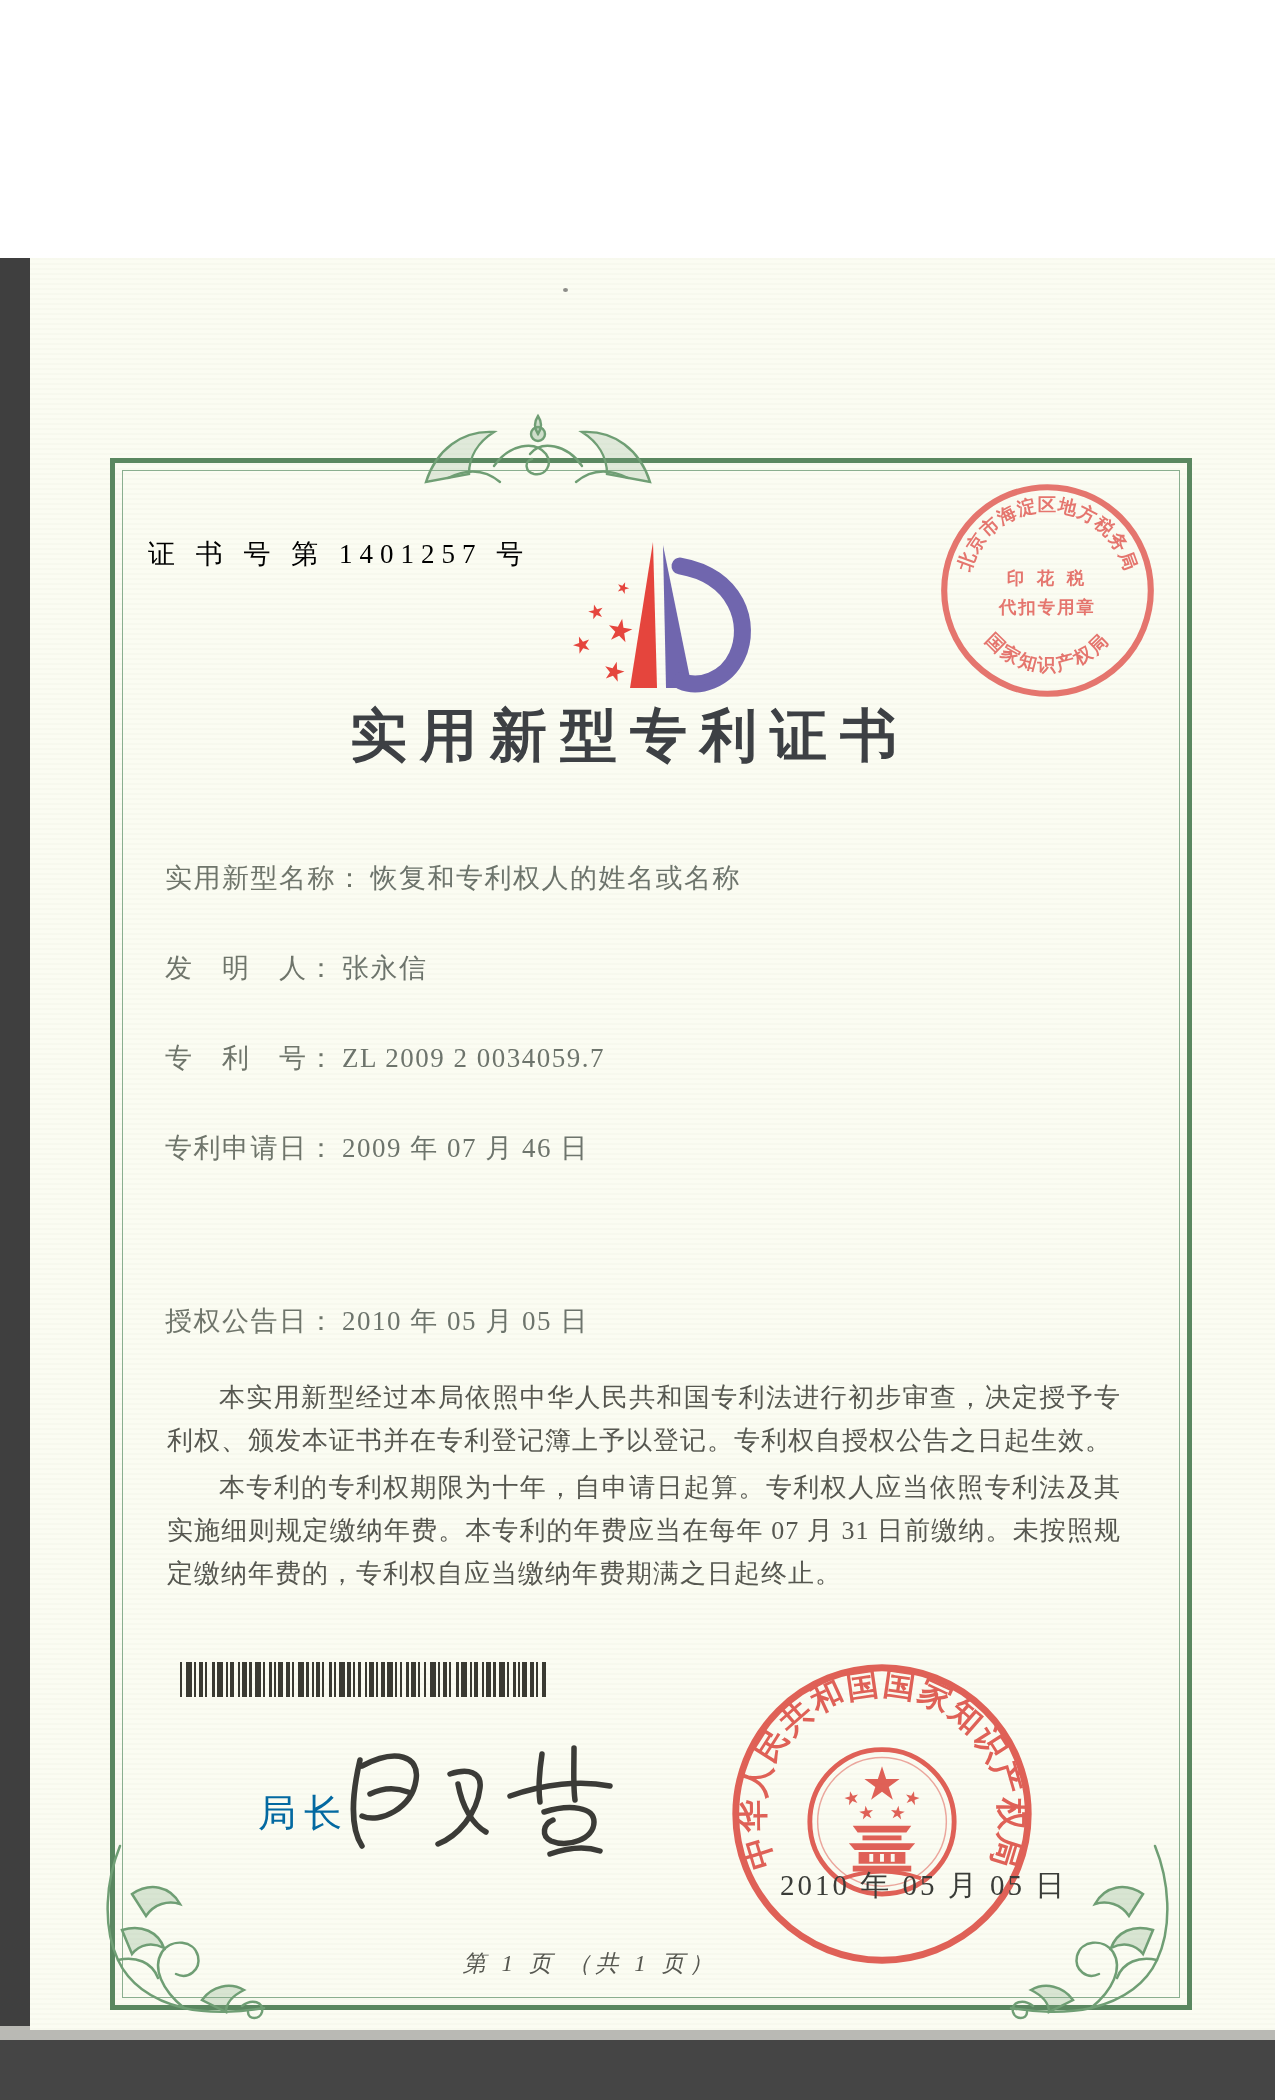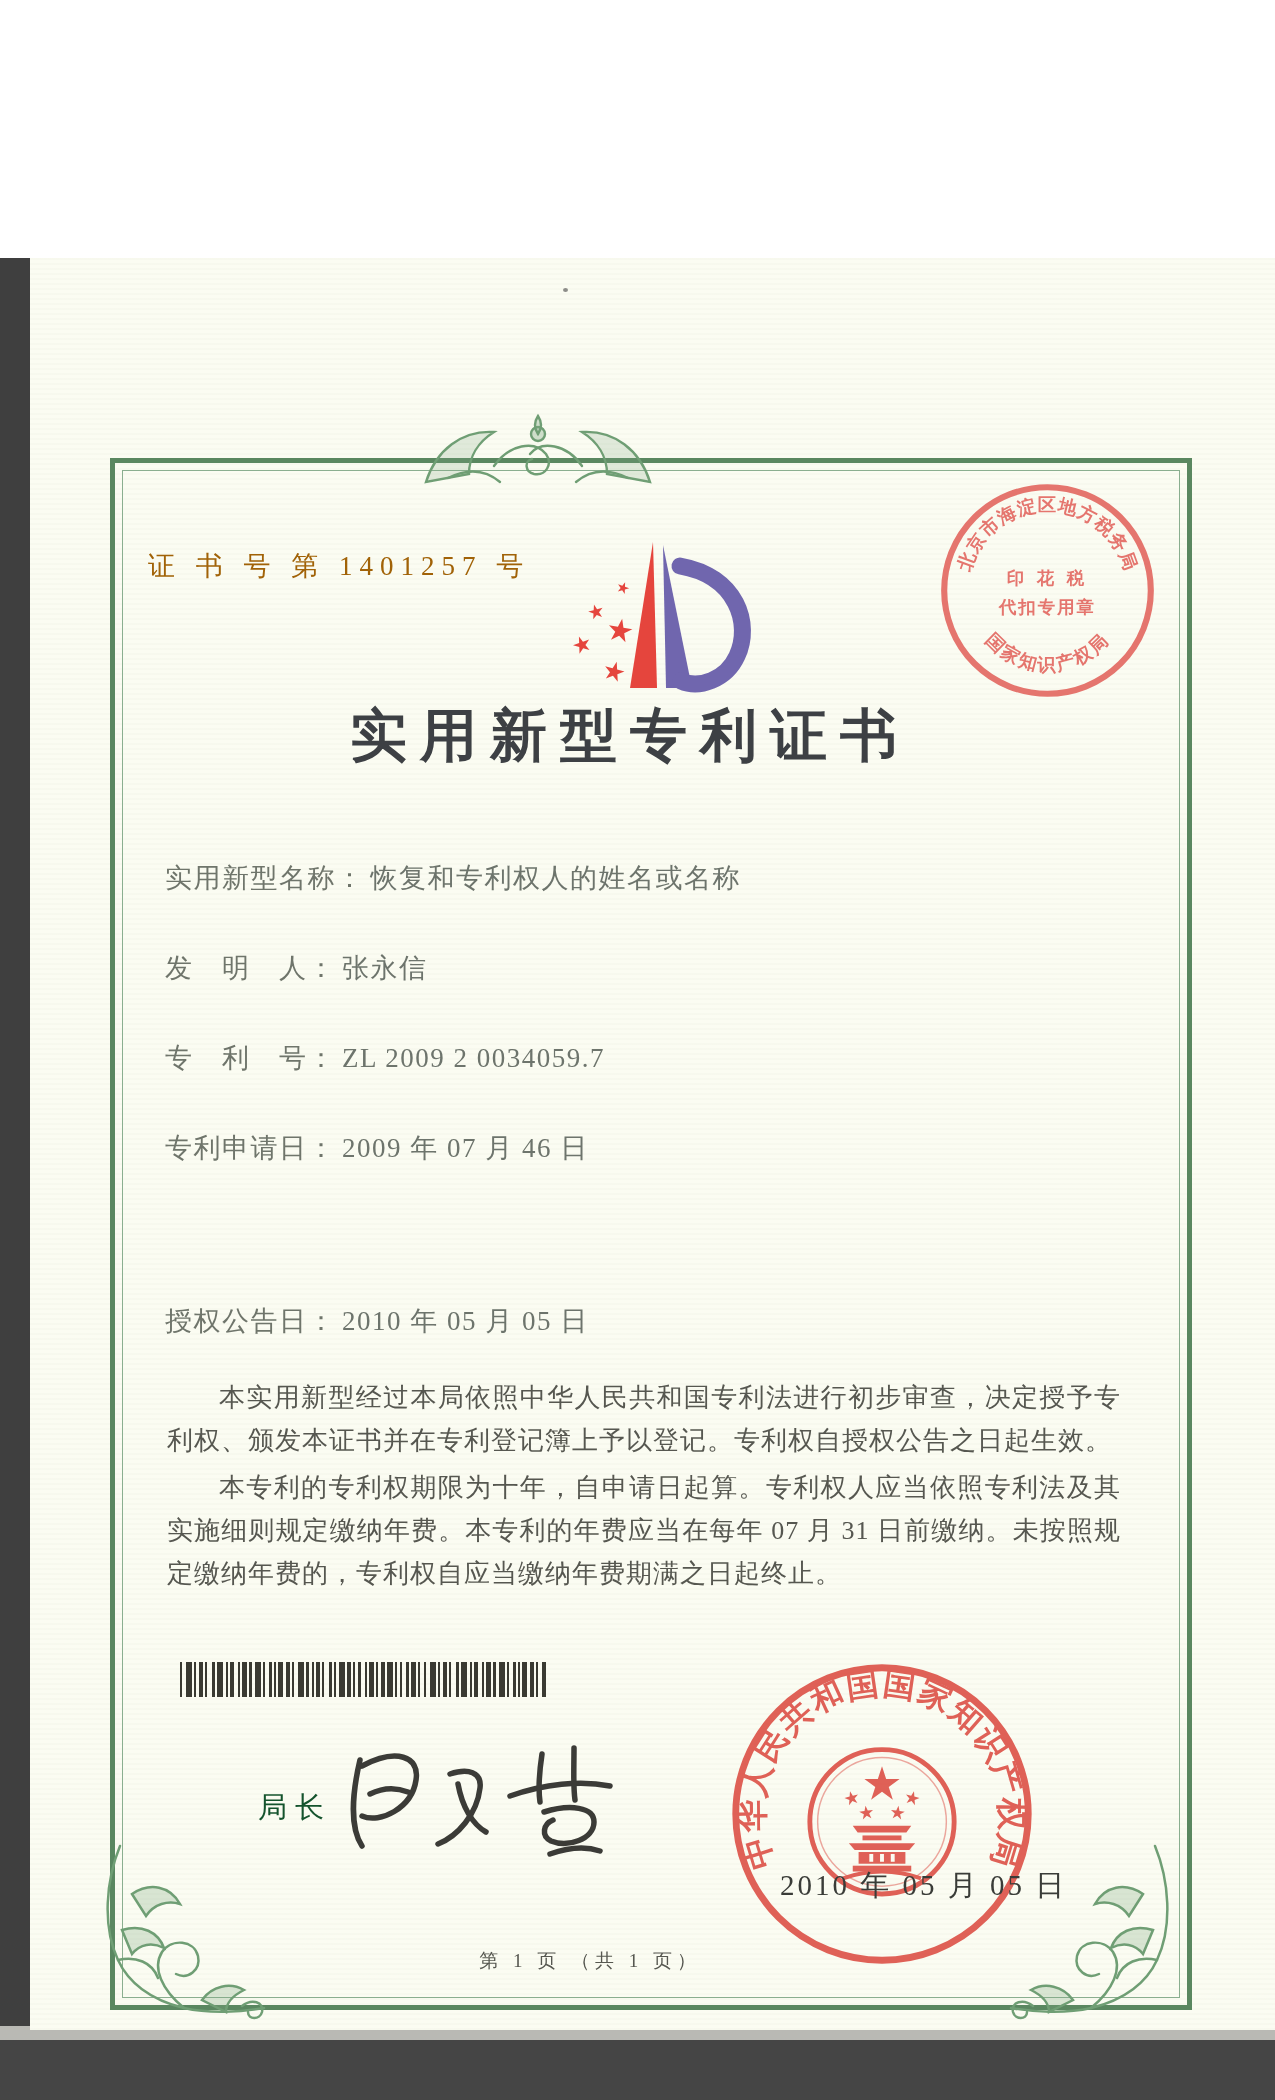--- a/index.html
+++ b/index.html
@@ -11,34 +11,34 @@
   .edge-bottom-mid{position:absolute;left:0;top:2026px;width:1275px;height:14px;background:#b9b9b4;}
   .edge-bottom{position:absolute;left:0;top:2040px;width:1275px;height:60px;background:#454545;}
   
   .paper{position:absolute;left:30px;top:258px;width:1245px;height:1772px;background:#fbfcf2;}
   .paper-texture{position:absolute;inset:0;background:repeating-linear-gradient(0deg,rgba(90,110,70,.025) 0 2px,rgba(255,255,255,0) 2px 5px);}
   
   .frame-outer{position:absolute;left:110px;top:458px;width:1082px;height:1552px;border:5px solid #5a8760;box-sizing:border-box;}
   .frame-inner{position:absolute;left:122px;top:470px;width:1058px;height:1528px;border:1px solid #8aae8f;box-sizing:border-box;}
   .ornament{position:absolute;}
   
-  .cert-no{position:absolute;left:148px;top:548px;font-size:27px;letter-spacing:7px;color:#a16207;}
+  .cert-no{position:absolute;left:148px;top:536px;font-size:27px;letter-spacing:7px;color:#000000;}
   .doc-title{position:absolute;left:110px;top:698px;width:1040px;text-align:center;font-size:57px;font-weight:600;letter-spacing:13px;color:#3d4044;}
   .field{position:absolute;left:165px;font-size:27px;color:#6f756b;letter-spacing:1.5px;white-space:nowrap;}
   .field .value{margin-left:6px;color:#6d746c;}
   .f0{top:860px}.f1{top:950px}.f2{top:1040px}.f3{top:1130px}.f4{top:1216px}.f5{top:1303px}
   .body-text{position:absolute;left:163px;top:1372px;width:962px;font-size:26px;line-height:43px;color:#565750;text-align:justify;letter-spacing:1px;}
   .body-text p{margin:4px;text-indent:2em;}
   .barcode{position:absolute;left:180px;top:1662px;}
-  .signer-label{position:absolute;left:258px;top:1788px;font-size:29px;letter-spacing:8px;color:#14532d;}
+  .signer-label{position:absolute;left:258px;top:1788px;font-size:38px;letter-spacing:8px;color:#0369a1;}
   .signature{position:absolute;left:332px;top:1732px;}
   .seal-office{position:absolute;left:726px;top:1658px;opacity:.92;}
   .stamp-tax{position:absolute;left:935px;top:478px;opacity:.88;}
   .issue-date{position:absolute;left:780px;top:1866px;font-size:29px;letter-spacing:3px;color:#3a3c38;z-index:5;}
-  .footer{position:absolute;left:100px;top:1948px;width:980px;text-align:center;font-size:19px;letter-spacing:5px;color:#565750;}
+  .footer{position:absolute;left:100px;top:1948px;width:980px;text-align:center;font-size:23px;letter-spacing:5px;color:#565750;font-style:italic;}
   .dot-artifact{position:absolute;left:563px;top:288px;width:5px;height:4px;background:#8d8d89;border-radius:50%;}
 </style>
 </head>
 <body>
 
 <div class="page">
 
   <div class="edge-left"></div>
   <div class="edge-left-soft"></div>
   <div class="edge-bottom-mid"></div>

